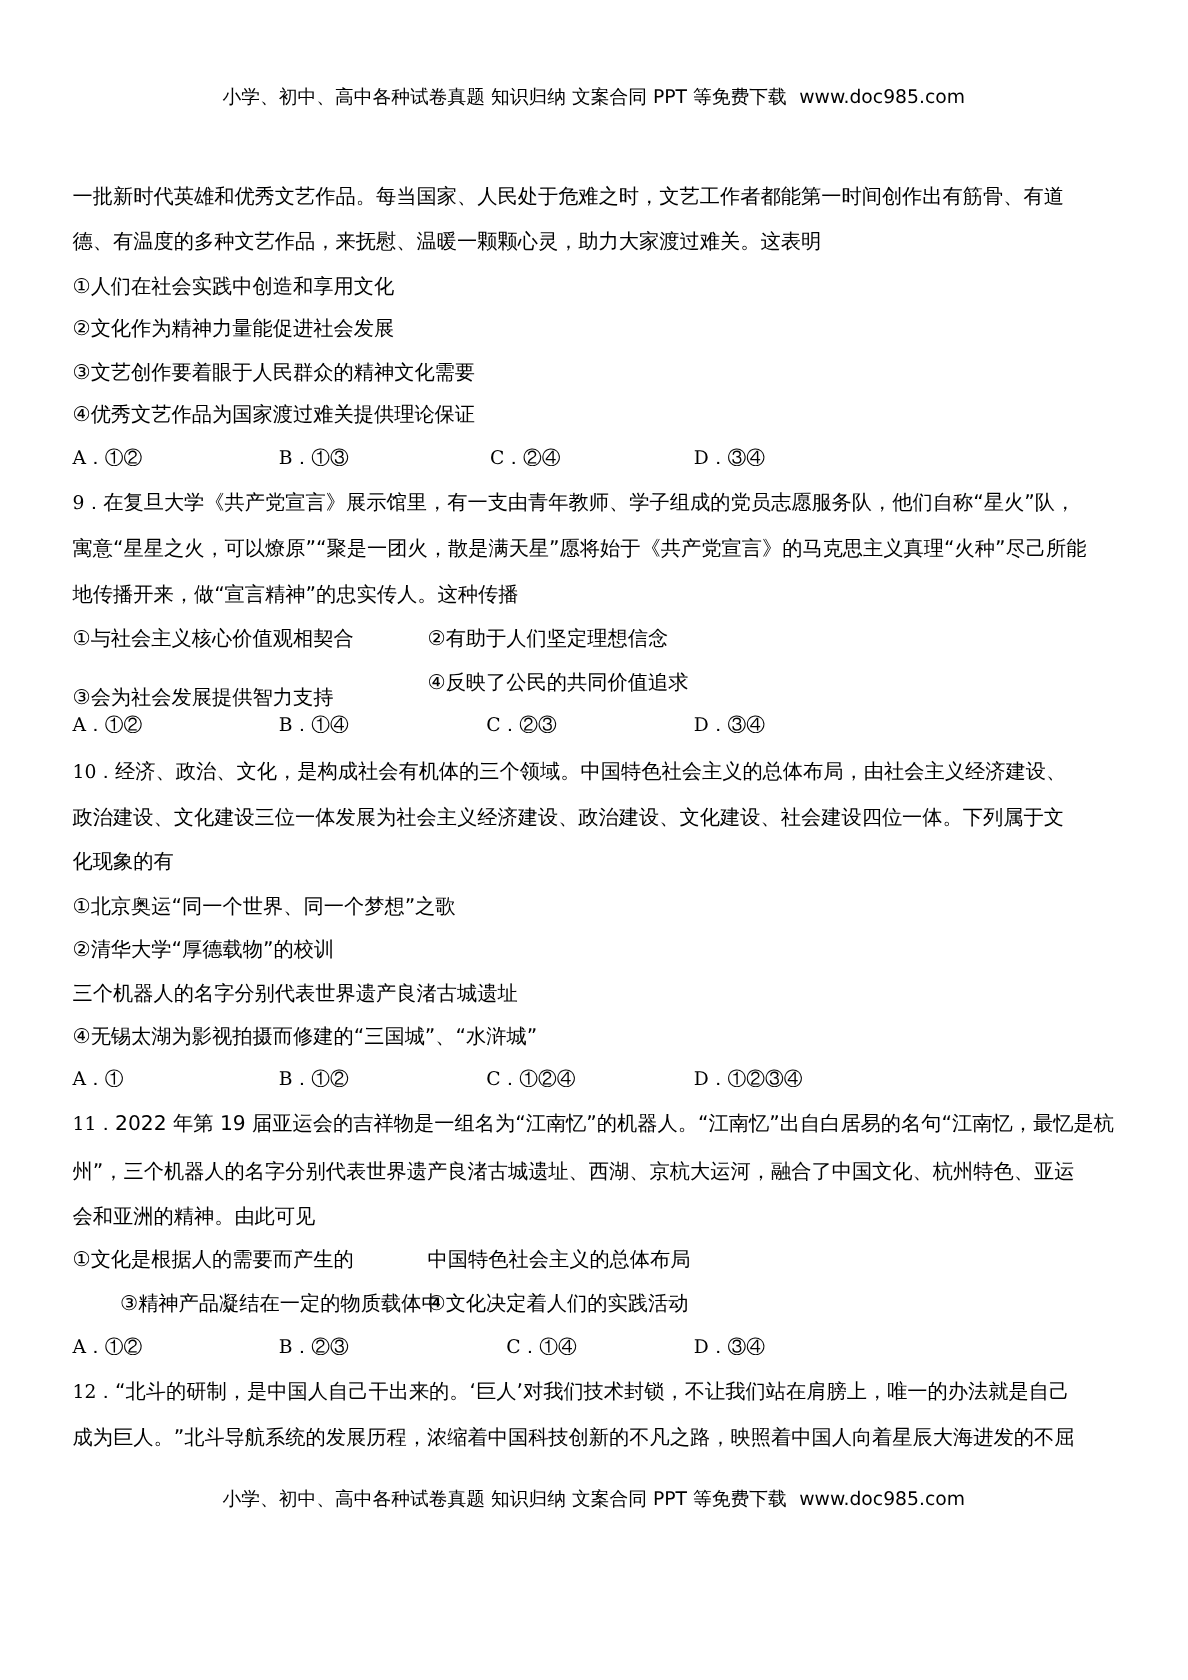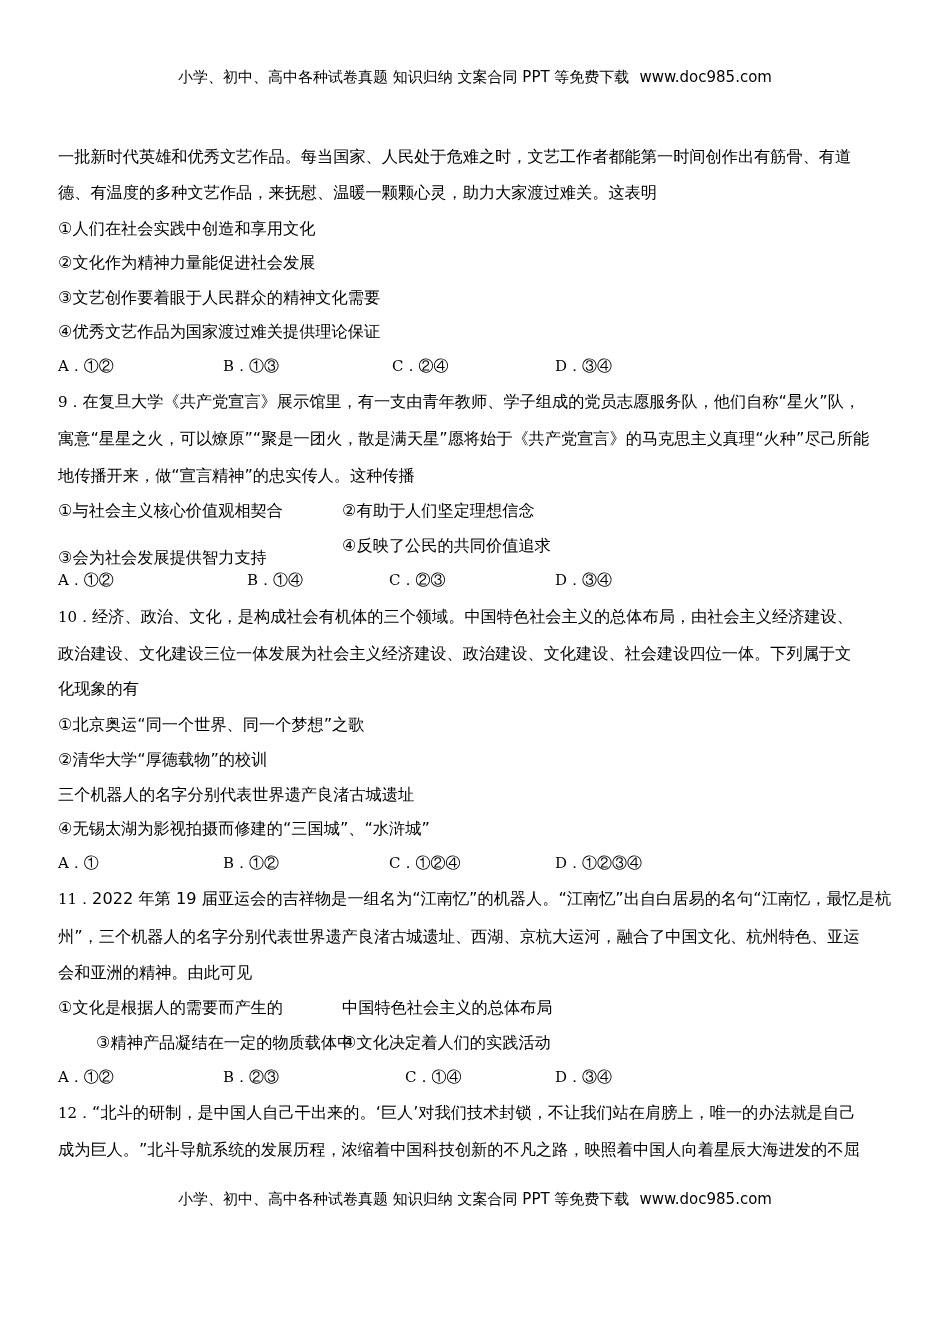--- a/index.html
+++ b/index.html
@@ -43,21 +43,21 @@
   <div class="two" style="top:500px;">
     <span style="left:0;">①与社会主义核心价值观相契合</span>
     <span style="left:284px;">②有助于人们坚定理想信念</span>
   </div>
   <div class="two" style="top:535px;">
     <span style="left:0;margin-top:12px;">③会为社会发展提供智力支持</span>
     <span style="left:284px;">④反映了公民的共同价值追求</span>
   </div>
   <div class="opts" style="top:571px;">
     <span class="opt" style="left:0px;">A．①②</span>
-    <span class="opt" style="left:165px;margin-left:24px;">B．①④</span>
+    <span class="opt" style="left:165px;">B．①④</span>
     <span class="opt" style="left:331px;">C．②③</span>
     <span class="opt" style="left:497px;">D．③④</span>
   </div>
 </div>
 
 <div>
   <div class="line" style="top:606px;"><span class="qn">10．</span><span>经济、政治、文化，是构成社会有机体的三个领域。中国特色社会主义的总体布局，由社会主义经济建设、</span></div>
   <div class="line" style="top:643px;">政治建设、文化建设三位一体发展为社会主义经济建设、政治建设、文化建设、社会建设四位一体。下列属于文</div>
   <div class="line" style="top:678px;font-family:Liberation Mono, monospace;">化现象的有</div>
   <div class="line" style="top:714px;">①北京奥运“同一个世界、同一个梦想”之歌</div>

